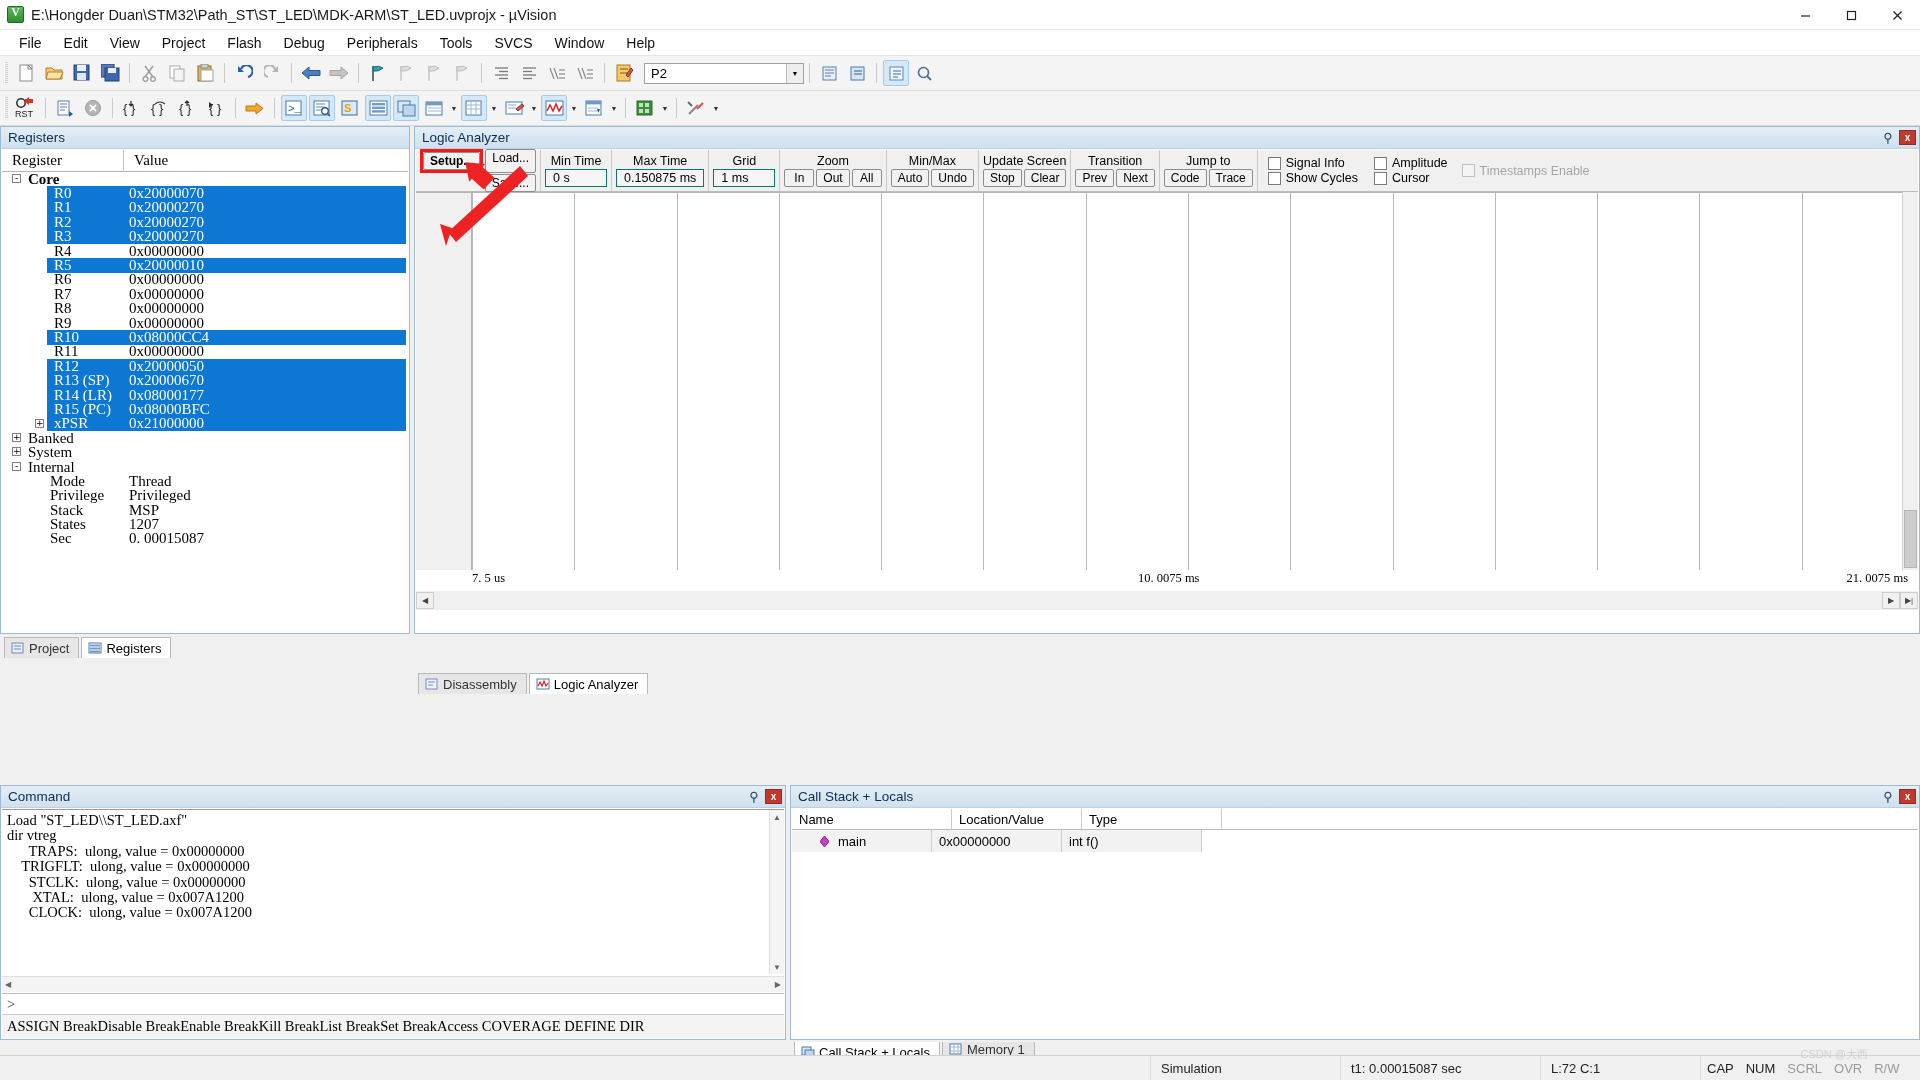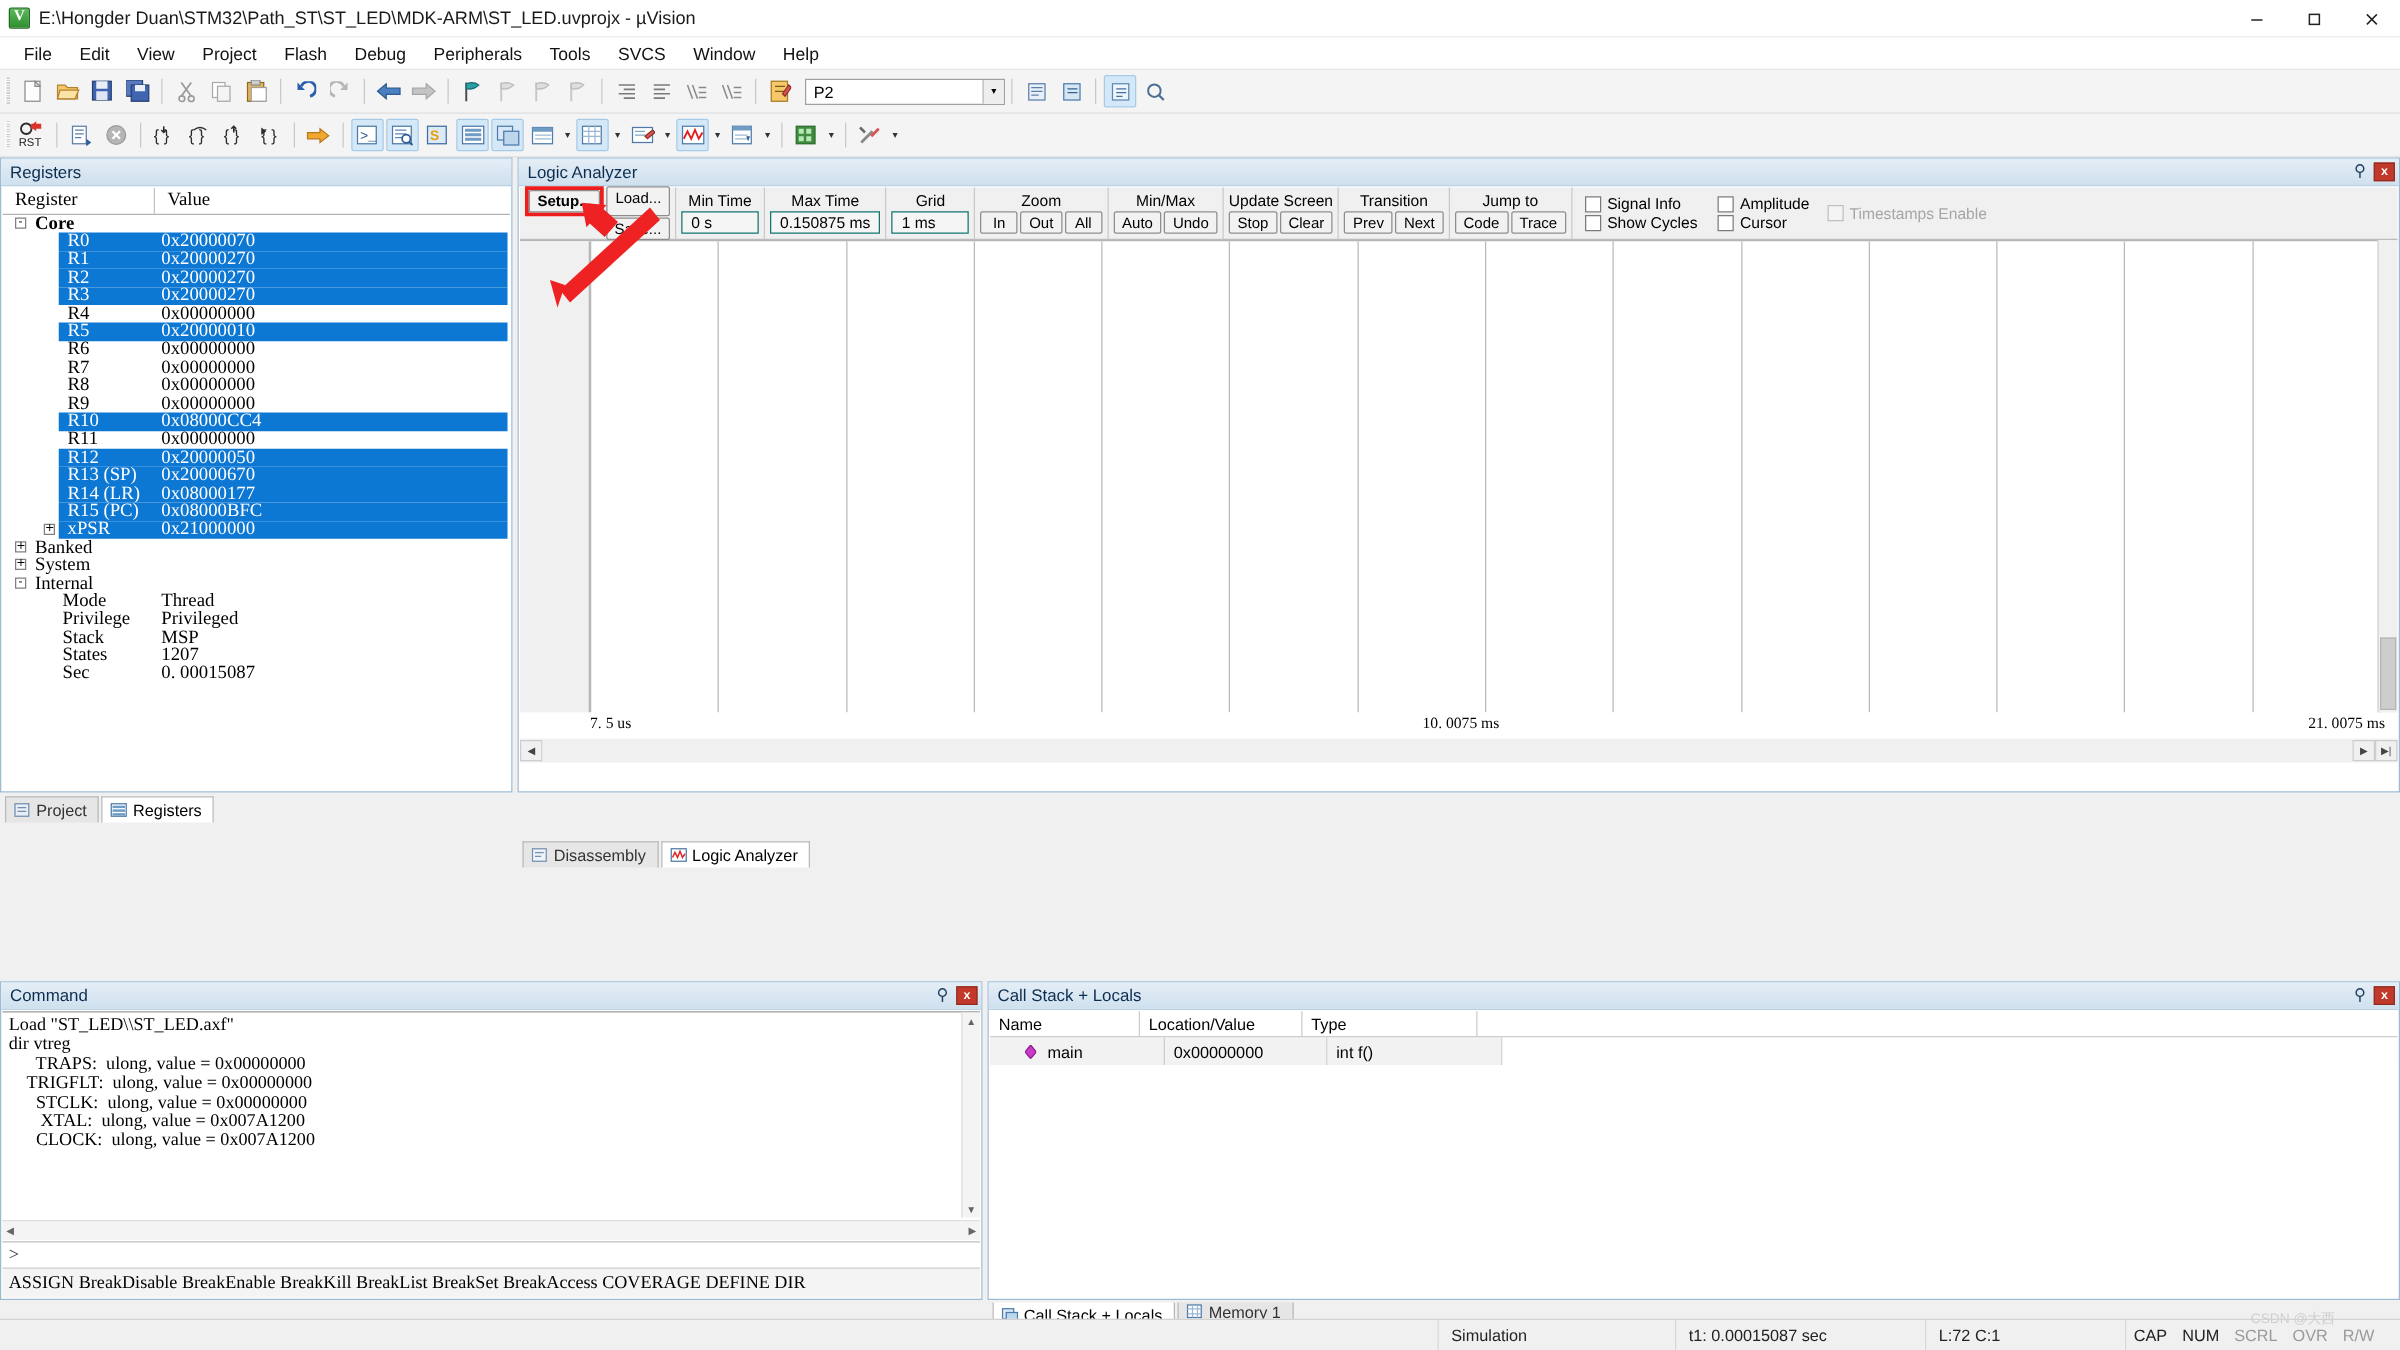--- a/index.html
+++ b/index.html
@@ -972,21 +972,21 @@
   <div class="panel" id="callstack">
     <div class="panel-caption">
       <span>Call Stack + Locals</span>
       <span class="caption-btns">
         <span class="cap-pin">⚲</span>
         <span class="cap-close">x</span>
       </span>
     </div>
     <div class="cs-body">
       <div class="cs-head">
-        <div style="width:120px">Name</div>
+        <div style="width:160px">Name</div>
         <div style="width:130px">Location/Value</div>
         <div style="width:140px">Type</div>
         <div style="flex:1;border-right:none"></div>
       </div>
       <div class="cs-row">
         <div style="width:140px; padding-left:22px; position:relative;">
           <span style="position:absolute;left:28px;top:5px;width:9px;height:11px;">
             <svg width="9" height="11">
                 <polygon points="4.5,0 9,5.5 4.5,11 0,5.5" fill="#c83cc8" stroke="#8c1f8c"></polygon>
               </svg>

